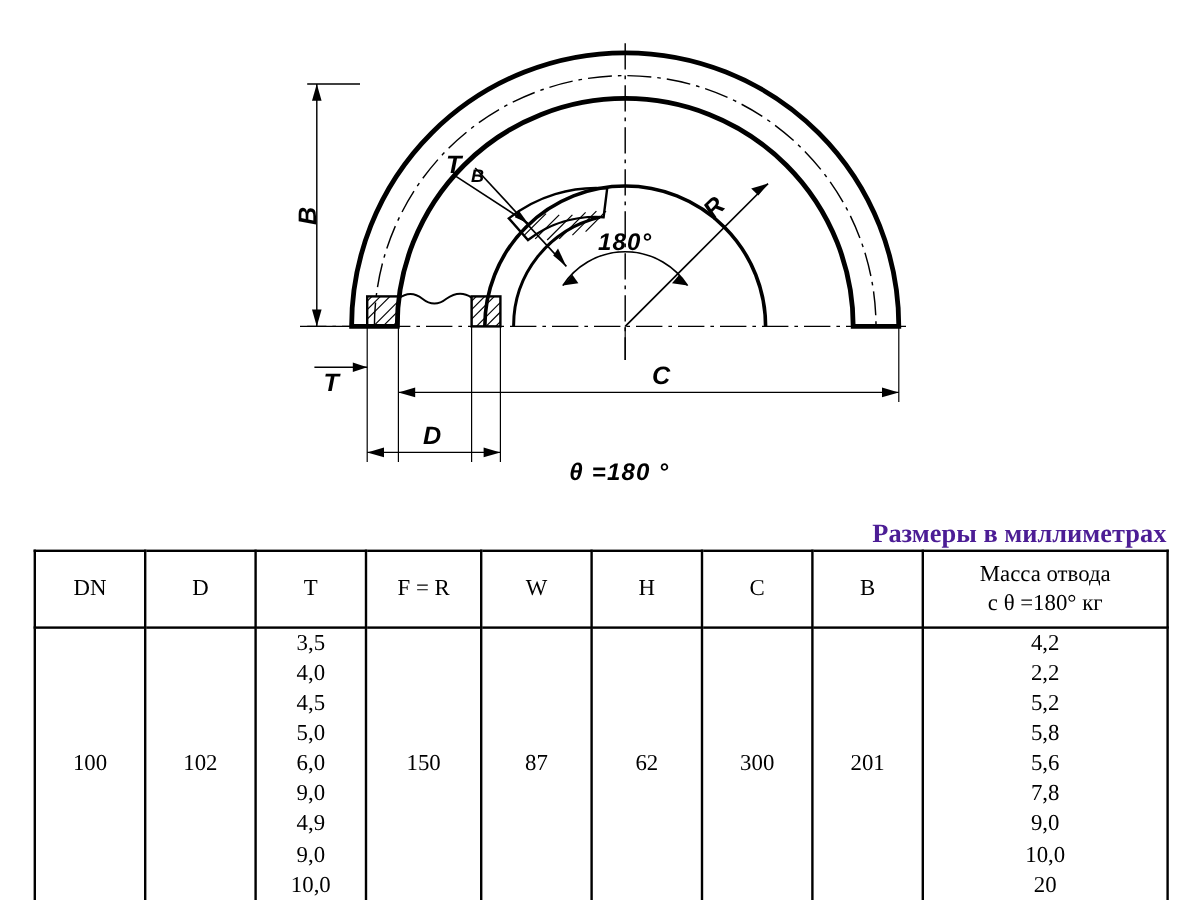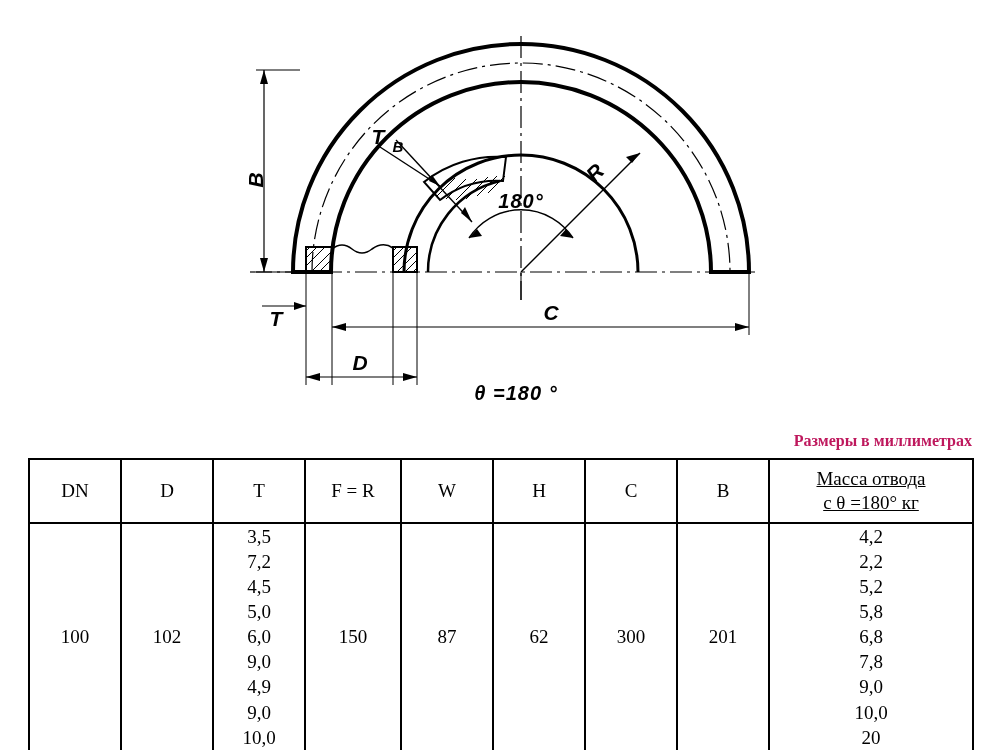--- a/index.html
+++ b/index.html
@@ -51,23 +51,23 @@
     font-size: 20px;
     fill: #000;
     letter-spacing: 1px;
   }
 
   #units-note {
     position: absolute;
     right: 28px;
     top: 432px;
     font-family: "Liberation Serif", serif;
-    font-size: 16px;
-    font-weight: bold;
-    color: #be185d;
+    font-size: 22px;
+    font-weight: bold;
+    color: #4c1d95;
     white-space: nowrap;
   }
 
   #dim-table {
     position: absolute;
     left: 28px;
     top: 458px;
     width: 944px;
     border-collapse: collapse;
     table-layout: fixed;
@@ -88,21 +88,20 @@
   #dim-table td {
     height: 215px;
   }
   .stack-cell {
     line-height: 1.32;
     font-size: 19px;
     padding: 4px 0 2px 0;
   }
   .hdr-two-line {
     line-height: 1.25;
-    text-decoration: underline;
   }
 </style>
 </head>
 <body>
 
 <div id="drawing-area">
   <svg id="drawing-svg" width="1000" height="430" viewBox="0 0 1000 430">
 
     <g stroke="#000" stroke-width="1.2" fill="none">
 
@@ -249,40 +248,40 @@
         <div class="hdr-two-line">с θ =180°  кг</div>
       </th>
     </tr>
   </thead>
   <tbody>
     <tr>
       <td>100</td>
       <td>102</td>
       <td class="stack-cell">
           <div>3,5</div>
-          <div>7,2</div>
+          <div>4,0</div>
           <div>4,5</div>
           <div>5,0</div>
           <div>6,0</div>
           <div>9,0</div>
           <div>4,9</div>
           <div>9,0</div>
           <div>10,0</div>
         </td>
       <td>150</td>
       <td>87</td>
       <td>62</td>
       <td>300</td>
       <td>201</td>
       <td class="stack-cell">
           <div>4,2</div>
           <div>2,2</div>
           <div>5,2</div>
           <div>5,8</div>
-          <div>6,8</div>
+          <div>5,6</div>
           <div>7,8</div>
           <div>9,0</div>
           <div>10,0</div>
           <div>20</div>
         </td>
     </tr>
   </tbody>
 </table>
 
 </body></html>

